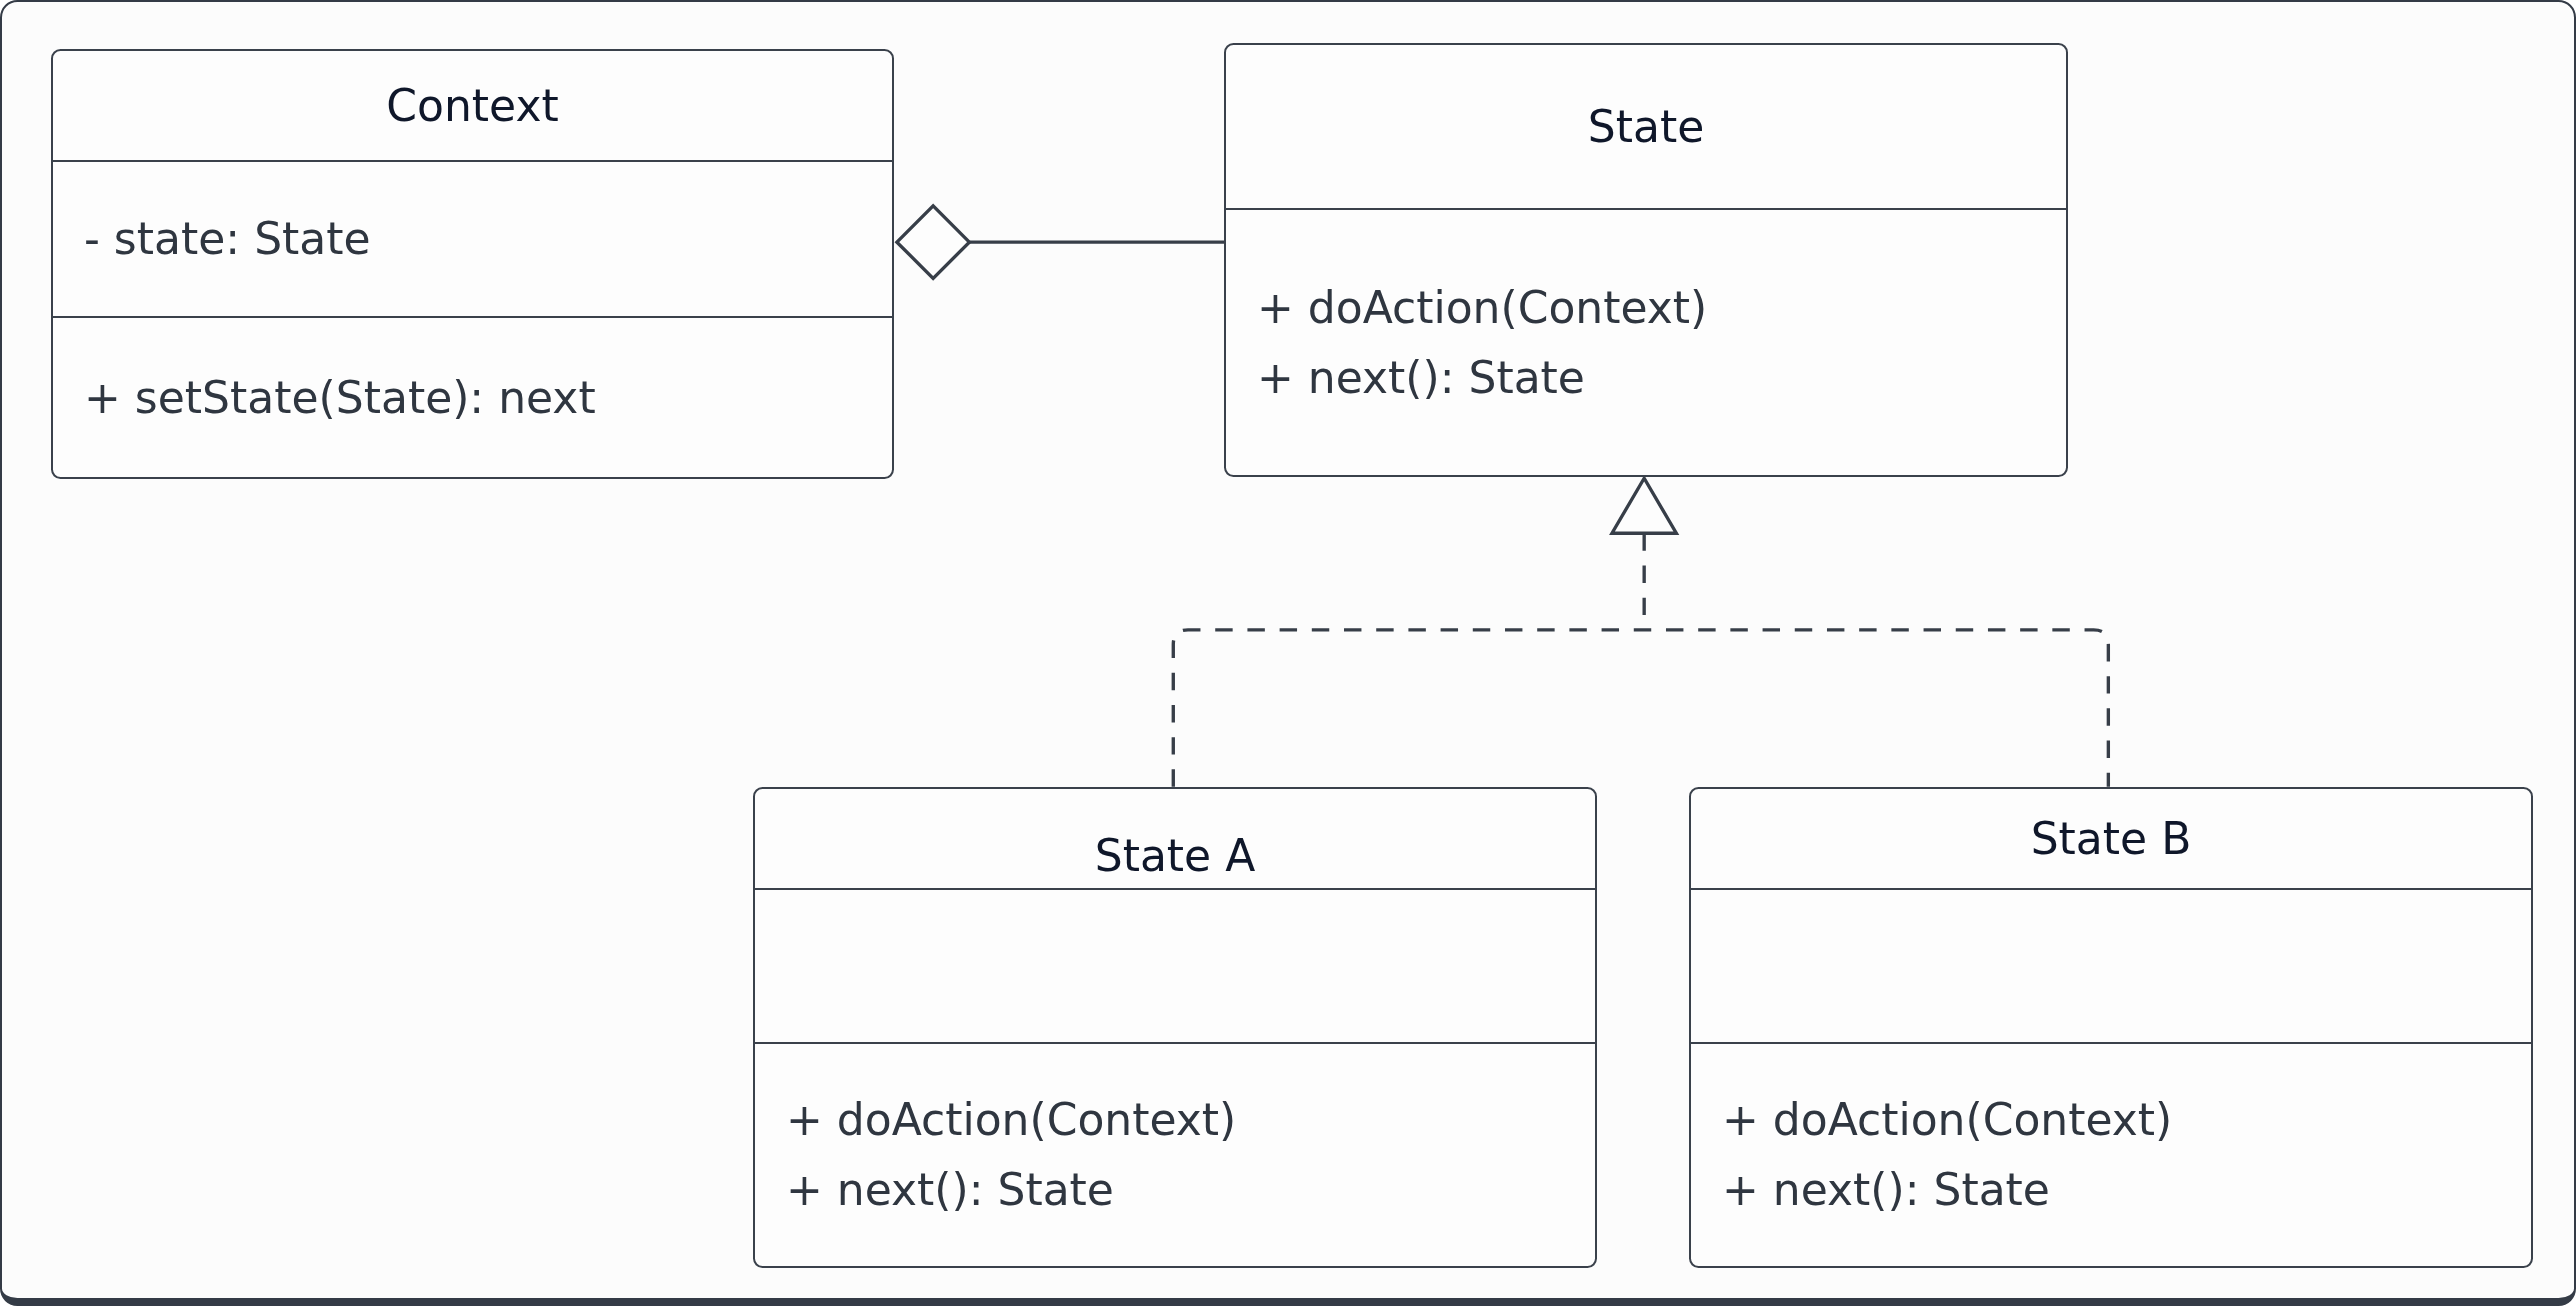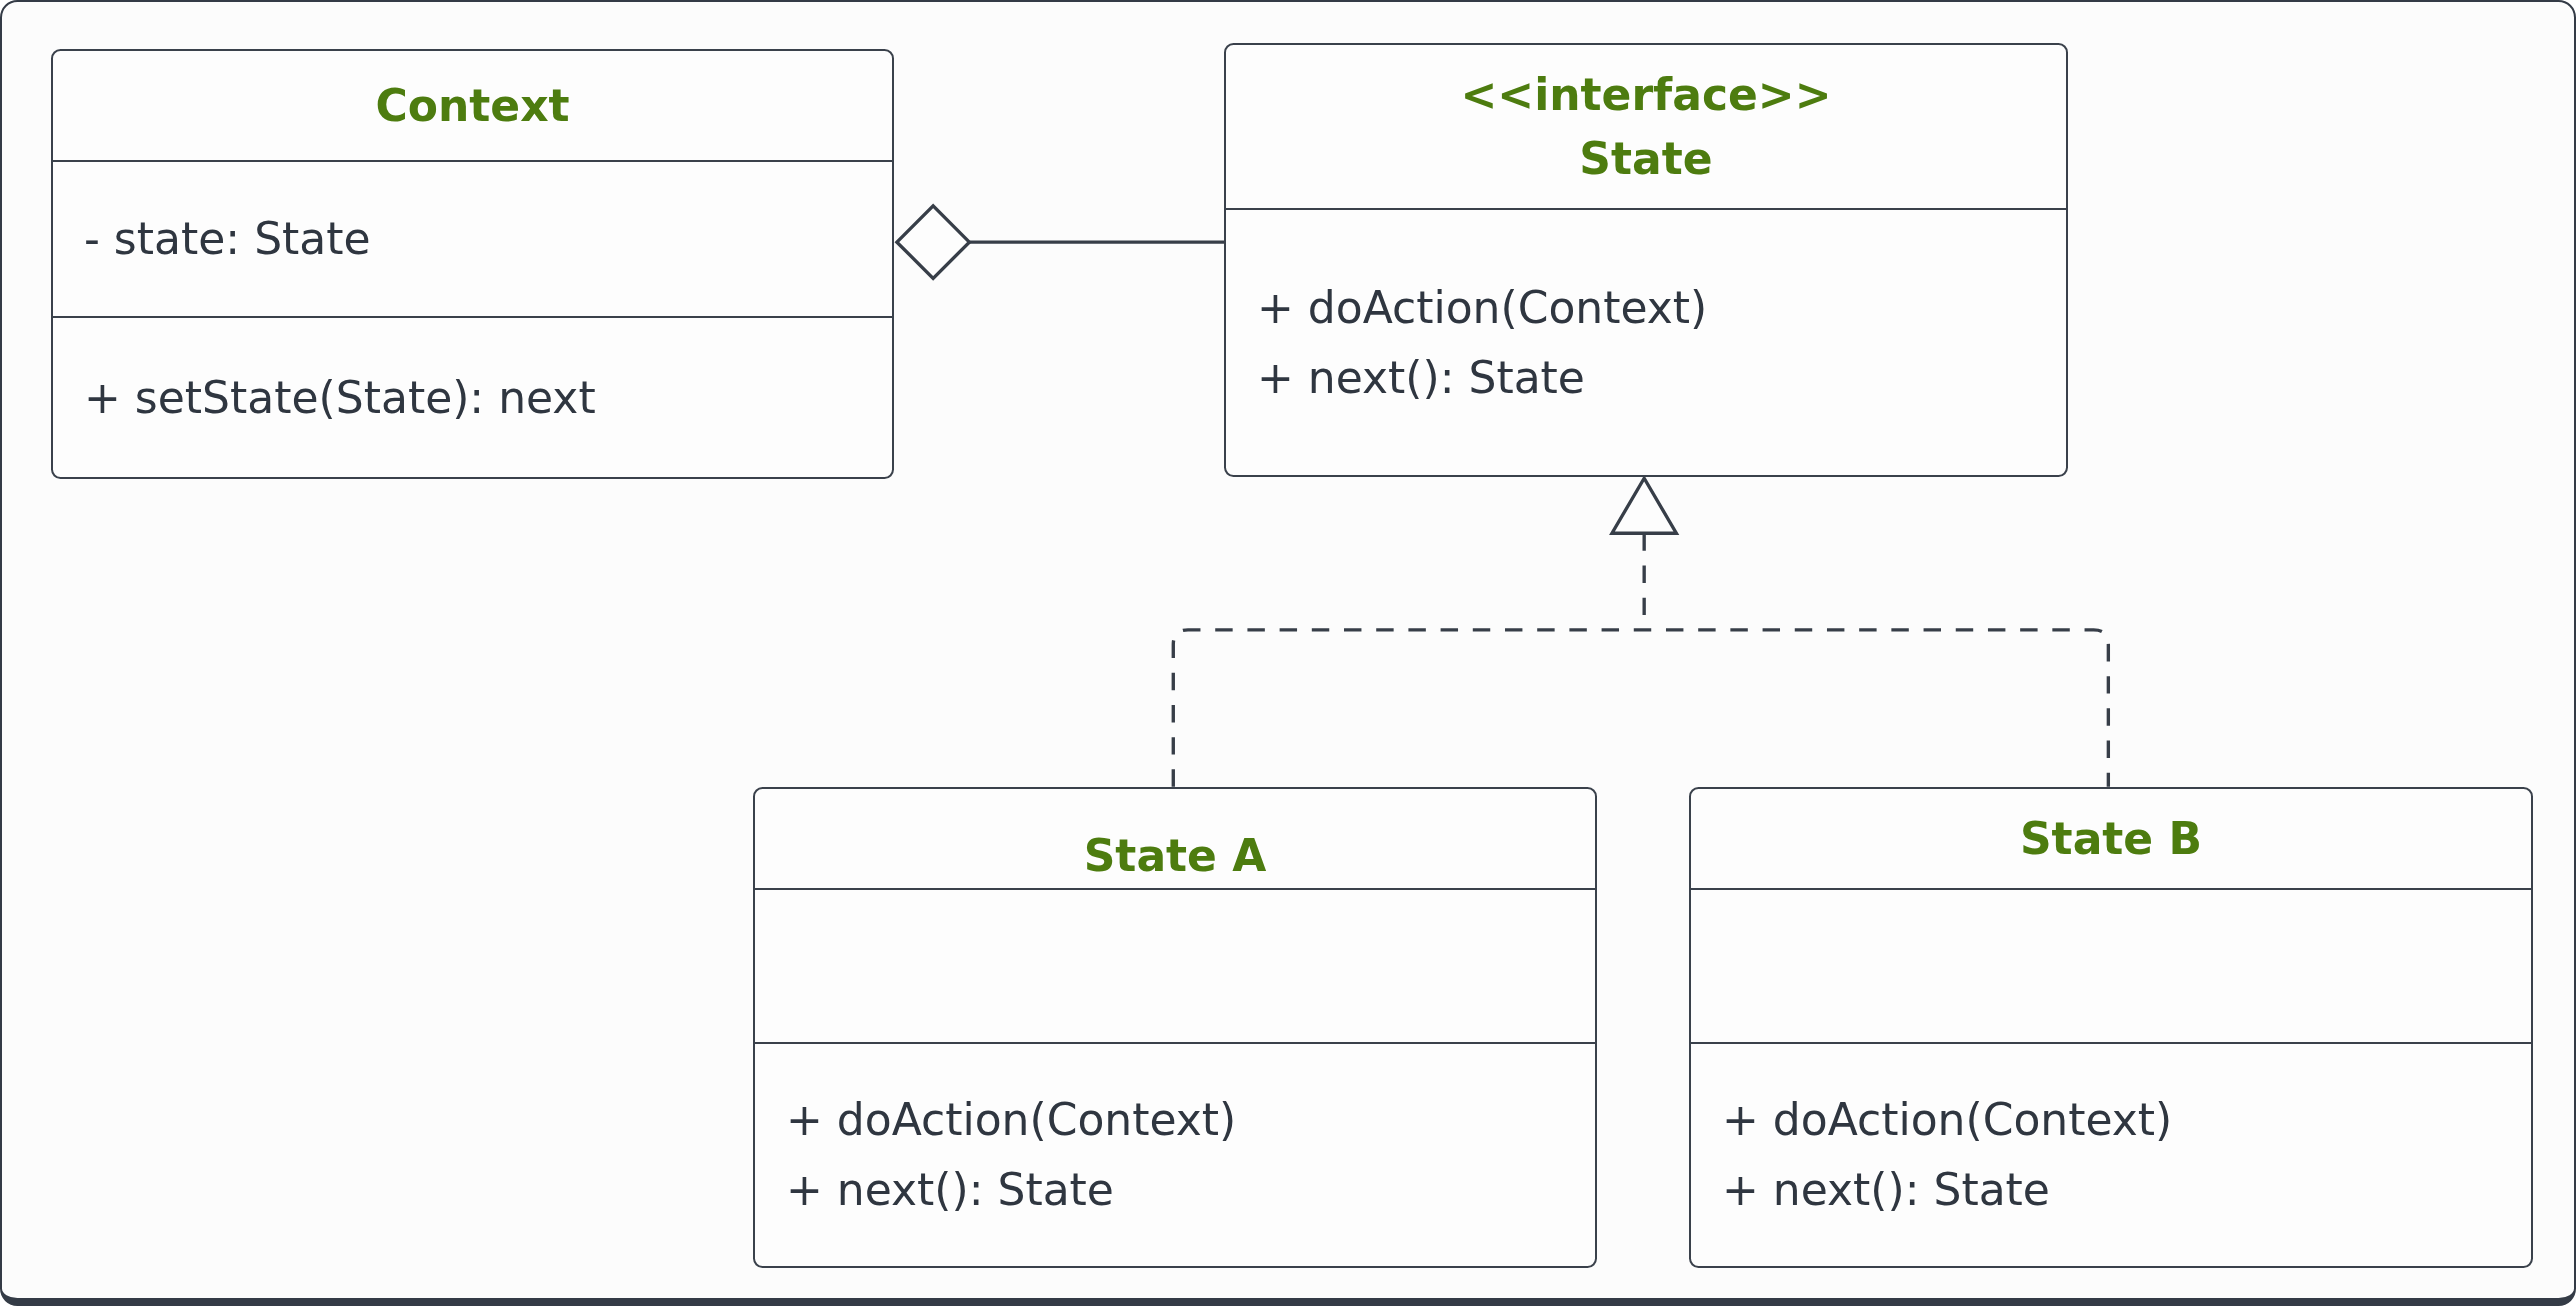--- a/index.html
+++ b/index.html
@@ -18,21 +18,21 @@
   
   .uml-class{
     position:absolute;box-sizing:border-box;
     background:#fdfdfd;border:2px solid #3a414b;border-radius:9.4px;
     display:flex;flex-direction:column;
   }
   .uml-row{box-sizing:border-box;display:flex;flex-direction:column;justify-content:center;}
   .uml-row + .uml-row{border-top:2px solid #3a414b;padding-left:31px;}
   .uml-title{
     align-items:center;text-align:center;
-    font-weight:bold;font-size:44px;line-height:1.45;color:#4d7c0f;
+    font-weight:normal;font-size:44px;line-height:1.45;color:#0f172a;
   }
   .uml-members{padding-left:29.5px;font-size:44px;line-height:1.58;}
   .uml-members div{white-space:nowrap;}
   .methods{flex:1;}
   
   svg.edges{position:absolute;left:0;top:0;pointer-events:none;}
   svg.edges .stroke{stroke:#373e48;fill:none;}
   svg.edges .marker{fill:#fdfdfd;stroke:#373e48;}
 </style>
 </head>
@@ -61,21 +61,20 @@
     <div class="uml-row uml-members" style="height:156px;">
       <div>- state: State</div>
     </div>
     <div class="uml-row uml-members methods">
       <div>+ setState(State): next</div>
     </div>
   </div>
 
   <div class="uml-class" style="left:1222px;top:41px;width:844px;height:434px;">
     <div class="uml-row uml-title" style="height:163px;">
-      <div>&lt;&lt;interface&gt;&gt;</div>
       <div>State</div>
     </div>
     <div class="uml-row uml-members methods">
       <div>+ doAction(Context)</div>
       <div>+ next(): State</div>
     </div>
   </div>
 
   <div class="uml-class" style="left:751px;top:785px;width:844px;height:481px;">
     <div class="uml-row uml-title" style="height:99px;justify-content:flex-end;">

